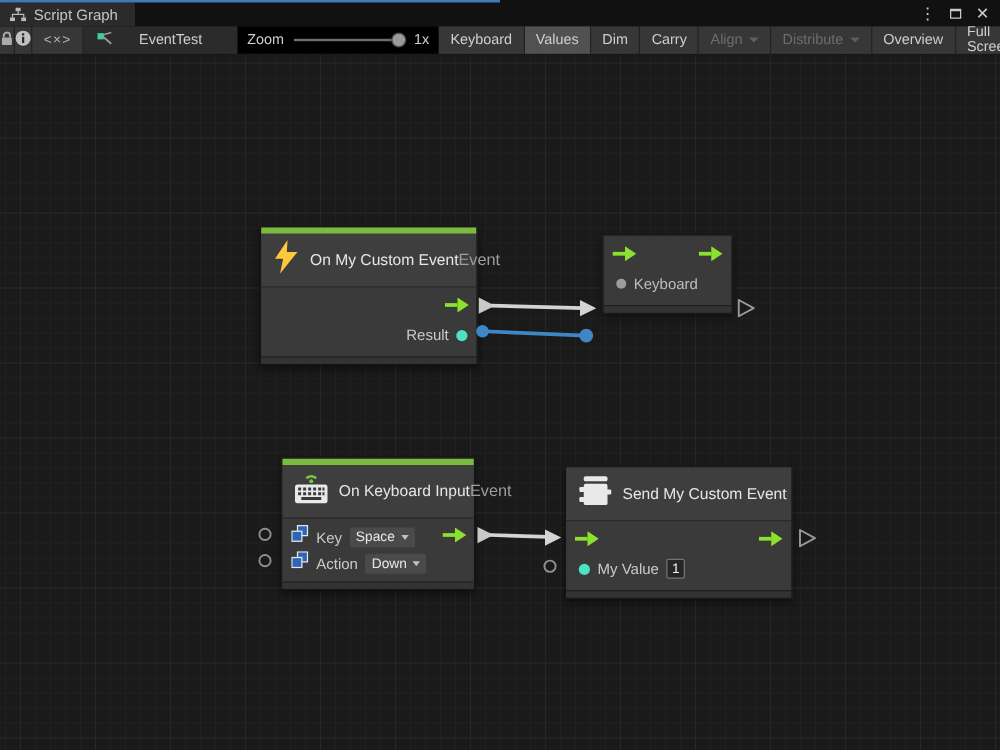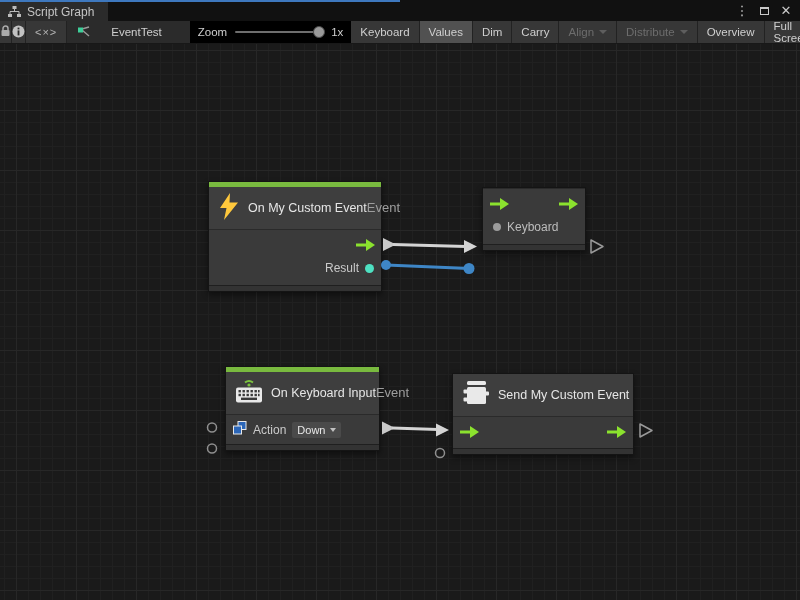--- a/index.html
+++ b/index.html
@@ -255,20 +255,39 @@
         </span>
       </div>
       <div class="node-body" style="padding:4px 0;">
         <div class="prow">
           <span>
             <svg width="14" height="14" viewBox="0 0 14 14">
               <rect x="5" y="0.5" width="8" height="8" fill="#2b66b8" stroke="#e8e8e8" stroke-width="1"></rect>
               <rect x="0.5" y="5" width="8" height="8" fill="#2b66b8" stroke="#e8e8e8" stroke-width="1"></rect>
             </svg>
           </span>
+          <span class="plabel">Key</span>
+          <span class="dropdown">
+            <span>Space</span>
+            <span class="caret"></span>
+          </span>
+          <span class="arrow-right">
+            <svg width="19" height="12" viewBox="0 0 19 12">
+                <rect x="0" y="4.5" width="10" height="3" fill="#8be22e"></rect>
+                <polygon points="10,0 19,6 10,12" fill="#8be22e"></polygon>
+              </svg>
+          </span>
+        </div>
+        <div class="prow">
+          <span>
+            <svg width="14" height="14" viewBox="0 0 14 14">
+              <rect x="5" y="0.5" width="8" height="8" fill="#2b66b8" stroke="#e8e8e8" stroke-width="1"></rect>
+              <rect x="0.5" y="5" width="8" height="8" fill="#2b66b8" stroke="#e8e8e8" stroke-width="1"></rect>
+            </svg>
+          </span>
           <span class="plabel">Action</span>
           <span class="dropdown">
             <span>Down</span>
             <span class="caret"></span>
           </span>
         </div>
       </div>
       <div class="node-foot"></div>
     </div>
 
@@ -295,20 +314,25 @@
                 <polygon points="10,0 19,6 10,12" fill="#8be22e"></polygon>
               </svg>
           </span>
           <span>
             <svg width="19" height="12" viewBox="0 0 19 12">
                 <rect x="0" y="4.5" width="10" height="3" fill="#8be22e"></rect>
                 <polygon points="10,0 19,6 10,12" fill="#8be22e"></polygon>
               </svg>
           </span>
         </div>
+        <div class="prow tall">
+          <span class="dot teal" style="margin-left:3px;"></span>
+          <span class="plabel">My Value</span>
+          <input class="num-input" value="1" style="">
+        </div>
       </div>
       <div class="node-foot"></div>
     </div>
 
     <svg class="wires" width="800" height="556" viewBox="0 0 800 556">
 
       <g>
         <polygon points="383,194 396,200.5 383,207" fill="#c9c9c9"></polygon>
         <line x1="393" y1="200.5" x2="466" y2="202.5" stroke="#d4d4d4" stroke-width="3"></line>
         <polygon points="464,196 477,202.5 464,209" fill="#d4d4d4"></polygon>

